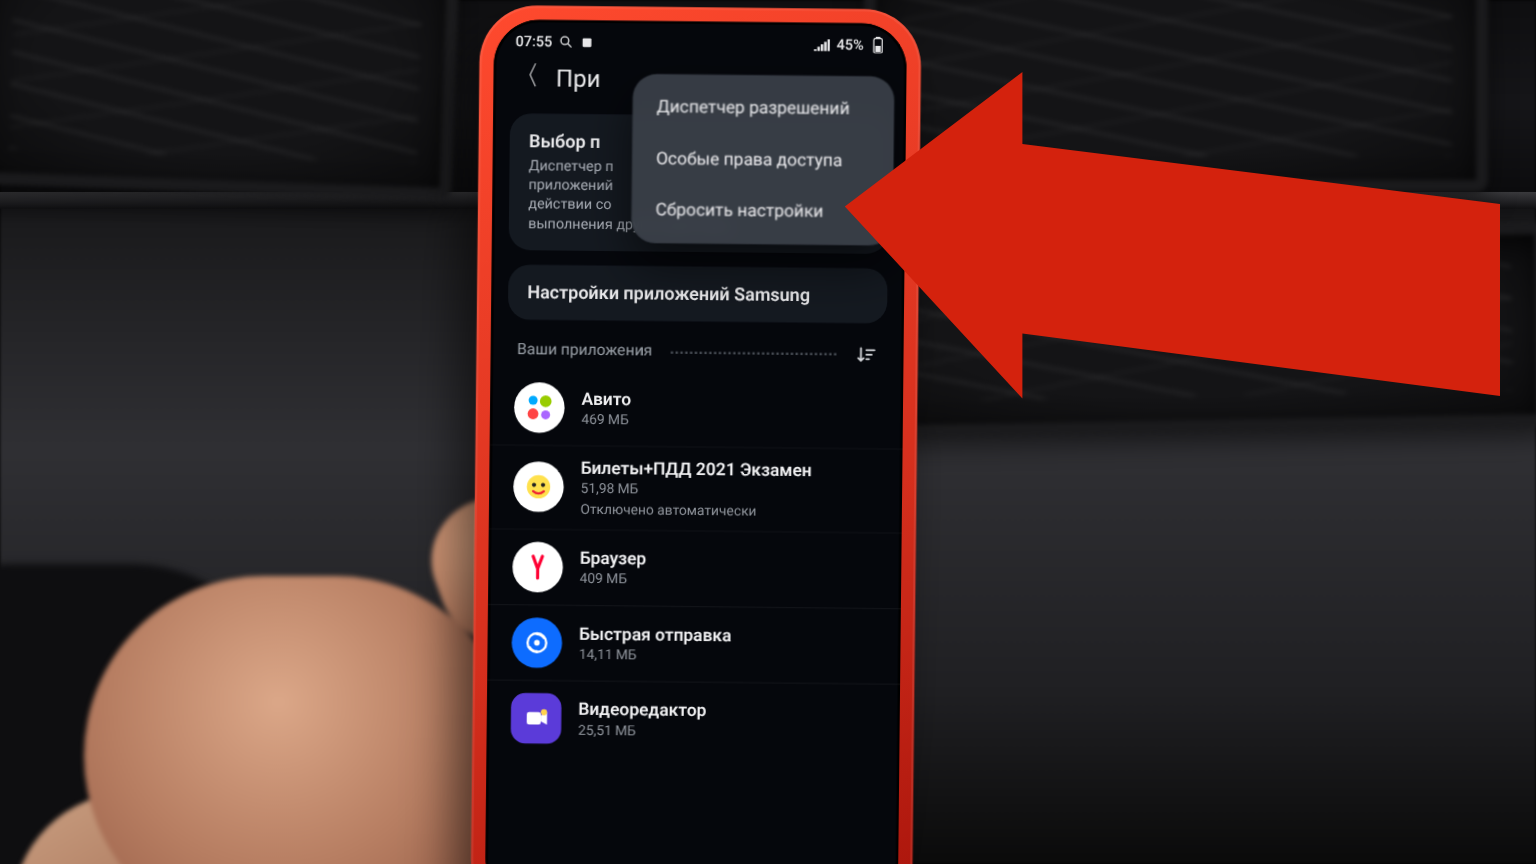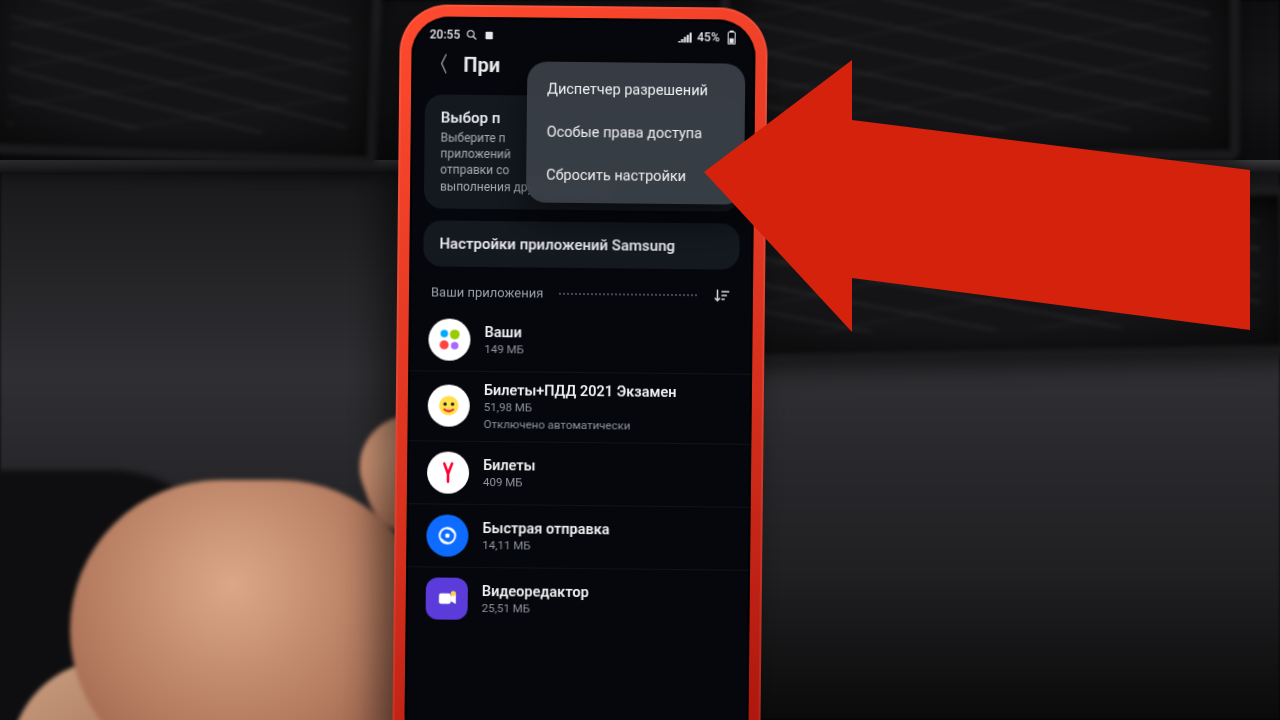--- a/index.html
+++ b/index.html
@@ -34,21 +34,21 @@
          transform:rotate(0.6deg)}
   .screen{position:relative;width:100%;height:100%;border-radius:38px;background:#05070c;overflow:hidden;
           box-shadow:inset 0 0 0 2px #000}
   .status{display:flex;align-items:center;justify-content:space-between;height:28px;padding:4px 18px 0;
           color:#e8e8ea;font-size:12px;font-weight:500}
   .status .left,.status .right{display:flex;align-items:center;gap:6px}
   .ico{display:inline-block}
   .content{position:absolute;inset:0;padding-top:32px;color:#e9e9eb}
   .hdr{display:flex;align-items:center;gap:14px;padding:4px 16px 12px}
   .chev{font-size:22px;line-height:1;color:#e9e9eb}
-  .hdr-title{font-size:20px;font-weight:700}
+  .hdr-title{font-size:20px;font-weight:400}
   .card{margin:6px 14px;padding:14px 16px;border-radius:18px;background:#141920}
   .choose-title{font-size:15px;font-weight:600;margin-bottom:3px}
   .choose-body{font-size:12px;line-height:1.35;color:#a8adb5}
   .samsung{margin:12px 14px 16px;font-size:15px;font-weight:600;text-align:left}
   .section{display:flex;align-items:center;gap:10px;padding:2px 22px 8px;color:#9aa0a8;font-size:13px}
   .dots{flex:1;border-top:2px dotted #454a52;margin:0 6px}
   .sorter{font-size:14px;letter-spacing:-2px}
   .apps{display:flex;flex-direction:column}
   .app{display:flex;gap:14px;align-items:center;padding:10px 20px}
   .app:not(:last-child){border-bottom:1px solid rgba(255,255,255,.05)}
@@ -89,21 +89,21 @@
   <div class="finger wrist"></div>
   <div class="finger palm"></div>
   <div class="finger thumb"></div>
 </div>
 
 <div class="phone">
   <div class="screen">
 
     <div class="status">
       <div class="left">
-        <span>20:55</span>
+        <span>07:55</span>
         <span class="ico">
           <svg width="12" height="12" viewBox="0 0 24 24" fill="none" stroke="#e8e8ea" stroke-width="2.2">
               <circle cx="10" cy="10" r="6.5"></circle>
               <line x1="15" y1="15" x2="21" y2="21"></line>
             </svg>
         </span>
         <span class="ico">
           <svg width="11" height="11" viewBox="0 0 24 24" fill="#e8e8ea">
               <rect x="4" y="4" width="16" height="16" rx="2"></rect>
             </svg>
@@ -129,23 +129,23 @@
     <div class="content">
 
       <div class="hdr">
         <span class="chev">〈</span>
         <span class="hdr-title">При</span>
       </div>
 
       <div class="card">
         <div class="choose-title">Выбор п</div>
         <div class="choose-body">
-          <span>Выберите п</span><br>
+          <span>Диспетчер п</span><br>
           <span>приложений</span><br>
-          <span>отправки со</span><br>
+          <span>действии со</span><br>
           <span>выполнения других действии.</span>
         </div>
       </div>
 
       <div class="card samsung">Настройки приложений Samsung</div>
 
       <div class="section">
         <span>Ваши приложения</span>
         <span class="dots"></span>
         <span class="sorter">
@@ -160,22 +160,22 @@
         <div class="app">
           <div class="aicn" style="background:#fff">
             <svg width="30" height="30" viewBox="0 0 40 40">
                 <circle cx="13" cy="12" r="5" fill="#0af"></circle>
                 <circle cx="27" cy="13" r="6.5" fill="#9c0"></circle>
                 <circle cx="13" cy="27" r="6" fill="#f44"></circle>
                 <circle cx="27" cy="28" r="5" fill="#a6f"></circle>
               </svg>
           </div>
           <div class="ainfo">
-            <span class="aname">Ваши</span>
-            <span class="asize">149 МБ</span>
+            <span class="aname">Авито</span>
+            <span class="asize">469 МБ</span>
           </div>
         </div>
 
         <div class="app">
           <div class="aicn" style="background:#fff">
             <svg width="30" height="30" viewBox="0 0 40 40">
                 <circle cx="20" cy="20" r="13" fill="#ffe14d"></circle>
                 <circle cx="15" cy="18" r="2.3" fill="#222"></circle>
                 <circle cx="25" cy="18" r="2.3" fill="#222"></circle>
                 <path d="M14 25q6 5 12 0" stroke="#e23" stroke-width="2.6" fill="none" stroke-linecap="round"></path>
@@ -188,21 +188,21 @@
           </div>
         </div>
 
         <div class="app">
           <div class="aicn" style="background:#fff">
             <svg width="26" height="26" viewBox="0 0 40 40">
                 <path d="M14 6 L20 22 L26 6 M20 22 V34" stroke="#f03" stroke-width="4" fill="none" stroke-linecap="round" stroke-linejoin="round"></path>
               </svg>
           </div>
           <div class="ainfo">
-            <span class="aname">Билеты</span>
+            <span class="aname">Браузер</span>
             <span class="asize">409 МБ</span>
           </div>
         </div>
 
         <div class="app">
           <div class="aicn" style="background:#0d6cff">
             <svg width="26" height="26" viewBox="0 0 40 40">
                 <circle cx="20" cy="20" r="12" fill="none" stroke="#fff" stroke-width="3"></circle>
                 <path d="M20 9a11 11 0 0 1 9 5M20 31a11 11 0 0 1-9-5" stroke="#fff" stroke-width="3" fill="none" stroke-linecap="round"></path>
                 <circle cx="20" cy="20" r="3.6" fill="#fff"></circle>

